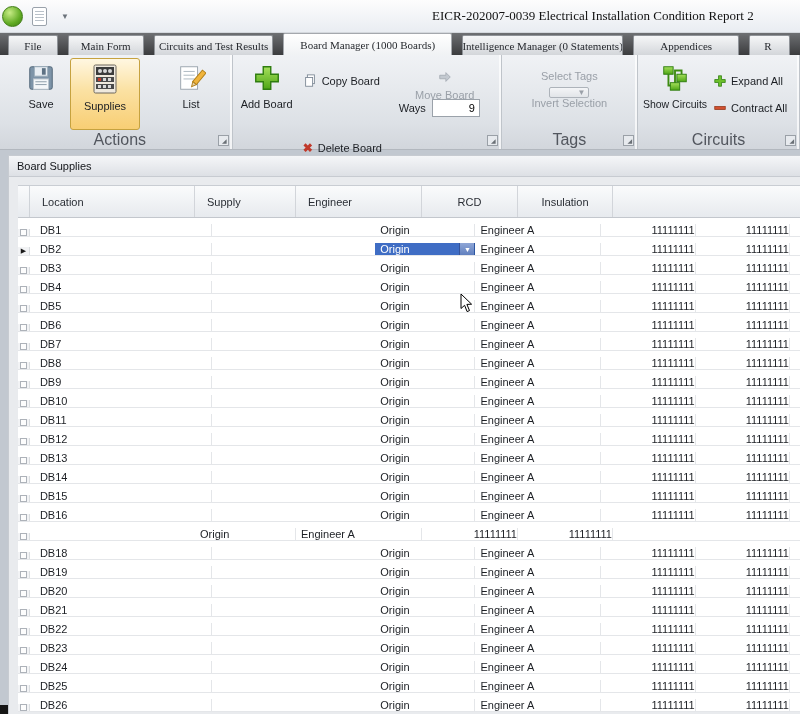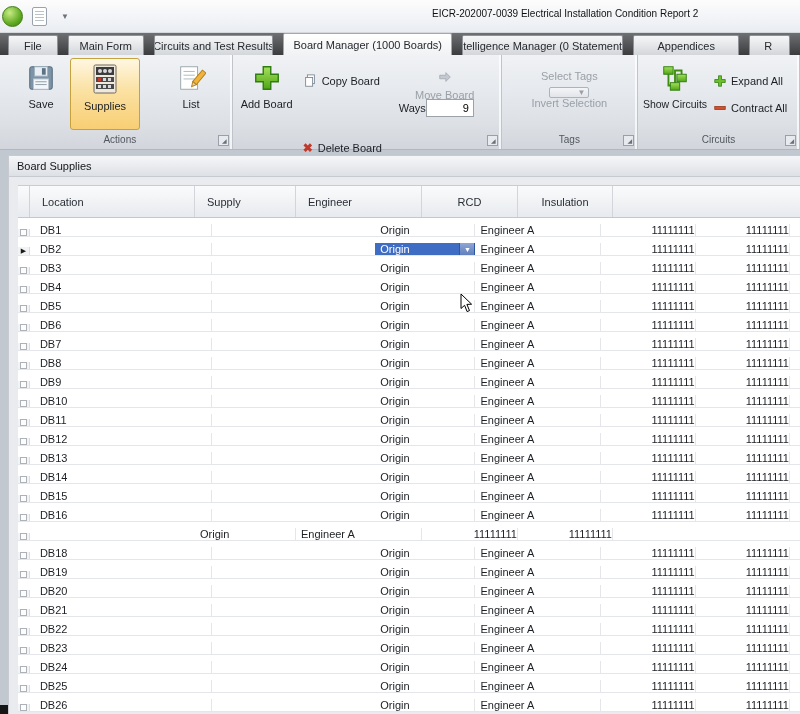--- a/index.html
+++ b/index.html
@@ -12,62 +12,62 @@
               background:linear-gradient(#fdfdfd,#e9edf2); border-bottom:1px solid #d4d8dd;
               display:flex; align-items:center; }
   .app-sphere { width:21px; height:21px; border-radius:50%; margin:0 3px 0 2px;
                 background:radial-gradient(circle at 35% 30%, #c8ec86, #61ab24 60%, #3c7a12);
                 border:1px solid #3f7d14; }
   .doc-ico { width:15px; height:19px; background:#fff; border:1px solid #9aa2ab; border-radius:2px;
              margin-left:6px; position:relative; }
   .doc-ico::after { content:""; position:absolute; left:2px; top:3px; width:9px; height:1px;
                     box-shadow:0 3px 0 #b9c1c9, 0 6px 0 #b9c1c9, 0 9px 0 #b9c1c9; background:#b9c1c9; }
   .qat-arrow { color:#6c737b; font-size:8px; margin-left:14px; }
-  .win-title { position:absolute; left:432px; top:8px; font-size:10px; color:#111;
-               white-space:nowrap; }
+  .win-title { position:absolute; left:432px; top:8px; font-size:13px; color:#111;
+               white-space:nowrap;font-family:Liberation Serif, serif; }
 
   
   .tabstrip { position:absolute; left:0; top:33px; width:800px; height:22px;
               background:linear-gradient(#6e7073,#3b3c3e); display:flex; align-items:flex-end;
               padding-left:8px; }
   .tab { height:20px; margin-right:10px; display:flex; align-items:center; justify-content:center;
          background:linear-gradient(#f6f7f8,#d3d6da); border:1px solid #8f9398; border-bottom:none;
-         border-radius:2px 2px 0 0; color:#26292e; white-space:nowrap; overflow:hidden; }
+         border-radius:2px 2px 0 0; color:#26292e; white-space:nowrap; overflow:hidden;font-family:Liberation Serif, serif; }
   .tab.active { height:22px; background:linear-gradient(#ffffff,#f0f2f4); border-color:#a4a8ad;
                 font-weight:normal; }
   .t0{width:56px;} .t1{width:86px;} .t2{width:135px;} .t3{width:191px;}
   .t4{width:182px;} .t5{width:120px;} .t6{width:44px; justify-content:flex-start; padding-left:14px;}
 
   
   .ribbon { position:absolute; left:0; top:55px; width:800px; height:95px;
             background:linear-gradient(#f0f2f5,#dde1e6 72%,#d2d6dc);
             border-bottom:1px solid #b2b7be; display:flex; padding-left:8px; }
   .rgroup { position:relative; height:100%; display:flex; flex-direction:column;
             border-right:1px solid #bfc4ca; box-shadow:inset -2px 0 0 rgba(255,255,255,.7); }
   .g-actions{width:234px;} .g-boards{width:276px;} .g-tags{width:142px;} .g-circuits{width:162px;}
   .rgroup-body { flex:1; display:flex; align-items:flex-start; padding:3px 4px 0 4px; }
-  .rgroup-label { height:17px; line-height:16px; text-align:center; color:#52565e; font-size:10px; }
+  .rgroup-label { height:17px; line-height:16px; text-align:center; color:#52565e; font-size:16px; }
   .launcher { position:absolute; right:3px; bottom:3px; width:11px; height:11px;
               border:1px solid #9aa0a7; background:#e7eaee; color:#6a7076; font-size:6px;
               display:flex; align-items:flex-end; justify-content:flex-end; padding:0 1px 1px 0; }
 
   .bigbtn { height:72px; display:flex; flex-direction:column; align-items:center;
             padding-top:4px; border:1px solid transparent; border-radius:3px; }
   .bigbtn .blbl { margin-top:3px; line-height:12px; text-align:center; white-space:nowrap; }
   .bb-save{width:58px;} .bb-supplies{width:70px;
       background:linear-gradient(#fff7e1,#fbe1a2 45%,#f8ce74);
       border:1px solid #c6a23f; }
   .bb-list{width:54px; margin-left:24px;} .bb-add{width:60px;} .bb-show{width:66px;}
 
   .smallcol { display:flex; flex-direction:column; margin-top:12px; }
   .smallbtn { height:22px; display:flex; align-items:center; gap:5px; padding:0 6px;
               margin-bottom:5px; white-space:nowrap; border-radius:2px; }
   .smallbtn.disabled { color:#9aa0a8;flex-direction:column; }
   .xmark { color:#c0392b; font-weight:bold; font-size:12px; line-height:12px; }
-  .ways-row { height:22px; display:flex; align-items:center; padding:0 6px; }
+  .ways-row { height:22px; display:flex; align-items:center; gap:6px; padding:0 6px; }
   .ways-input { width:48px; height:18px; border:1px solid #9ba2aa; background:#fff;
                 text-align:right; padding-right:4px; font-family:"Liberation Sans",sans-serif;
                 font-size:11px; }
   .combo { width:40px; height:18px; background:linear-gradient(#f4f5f7,#e2e5e9);
            border:1px solid #adb3ba; border-radius:2px; display:flex; align-items:center;
            justify-content:flex-end; padding-right:3px; color:#9aa0a8; font-size:8px; }
   .mini-ico { display:inline-flex; }
   .drop-caret { font-size:8px; color:#9aa0a8; }
 
   

